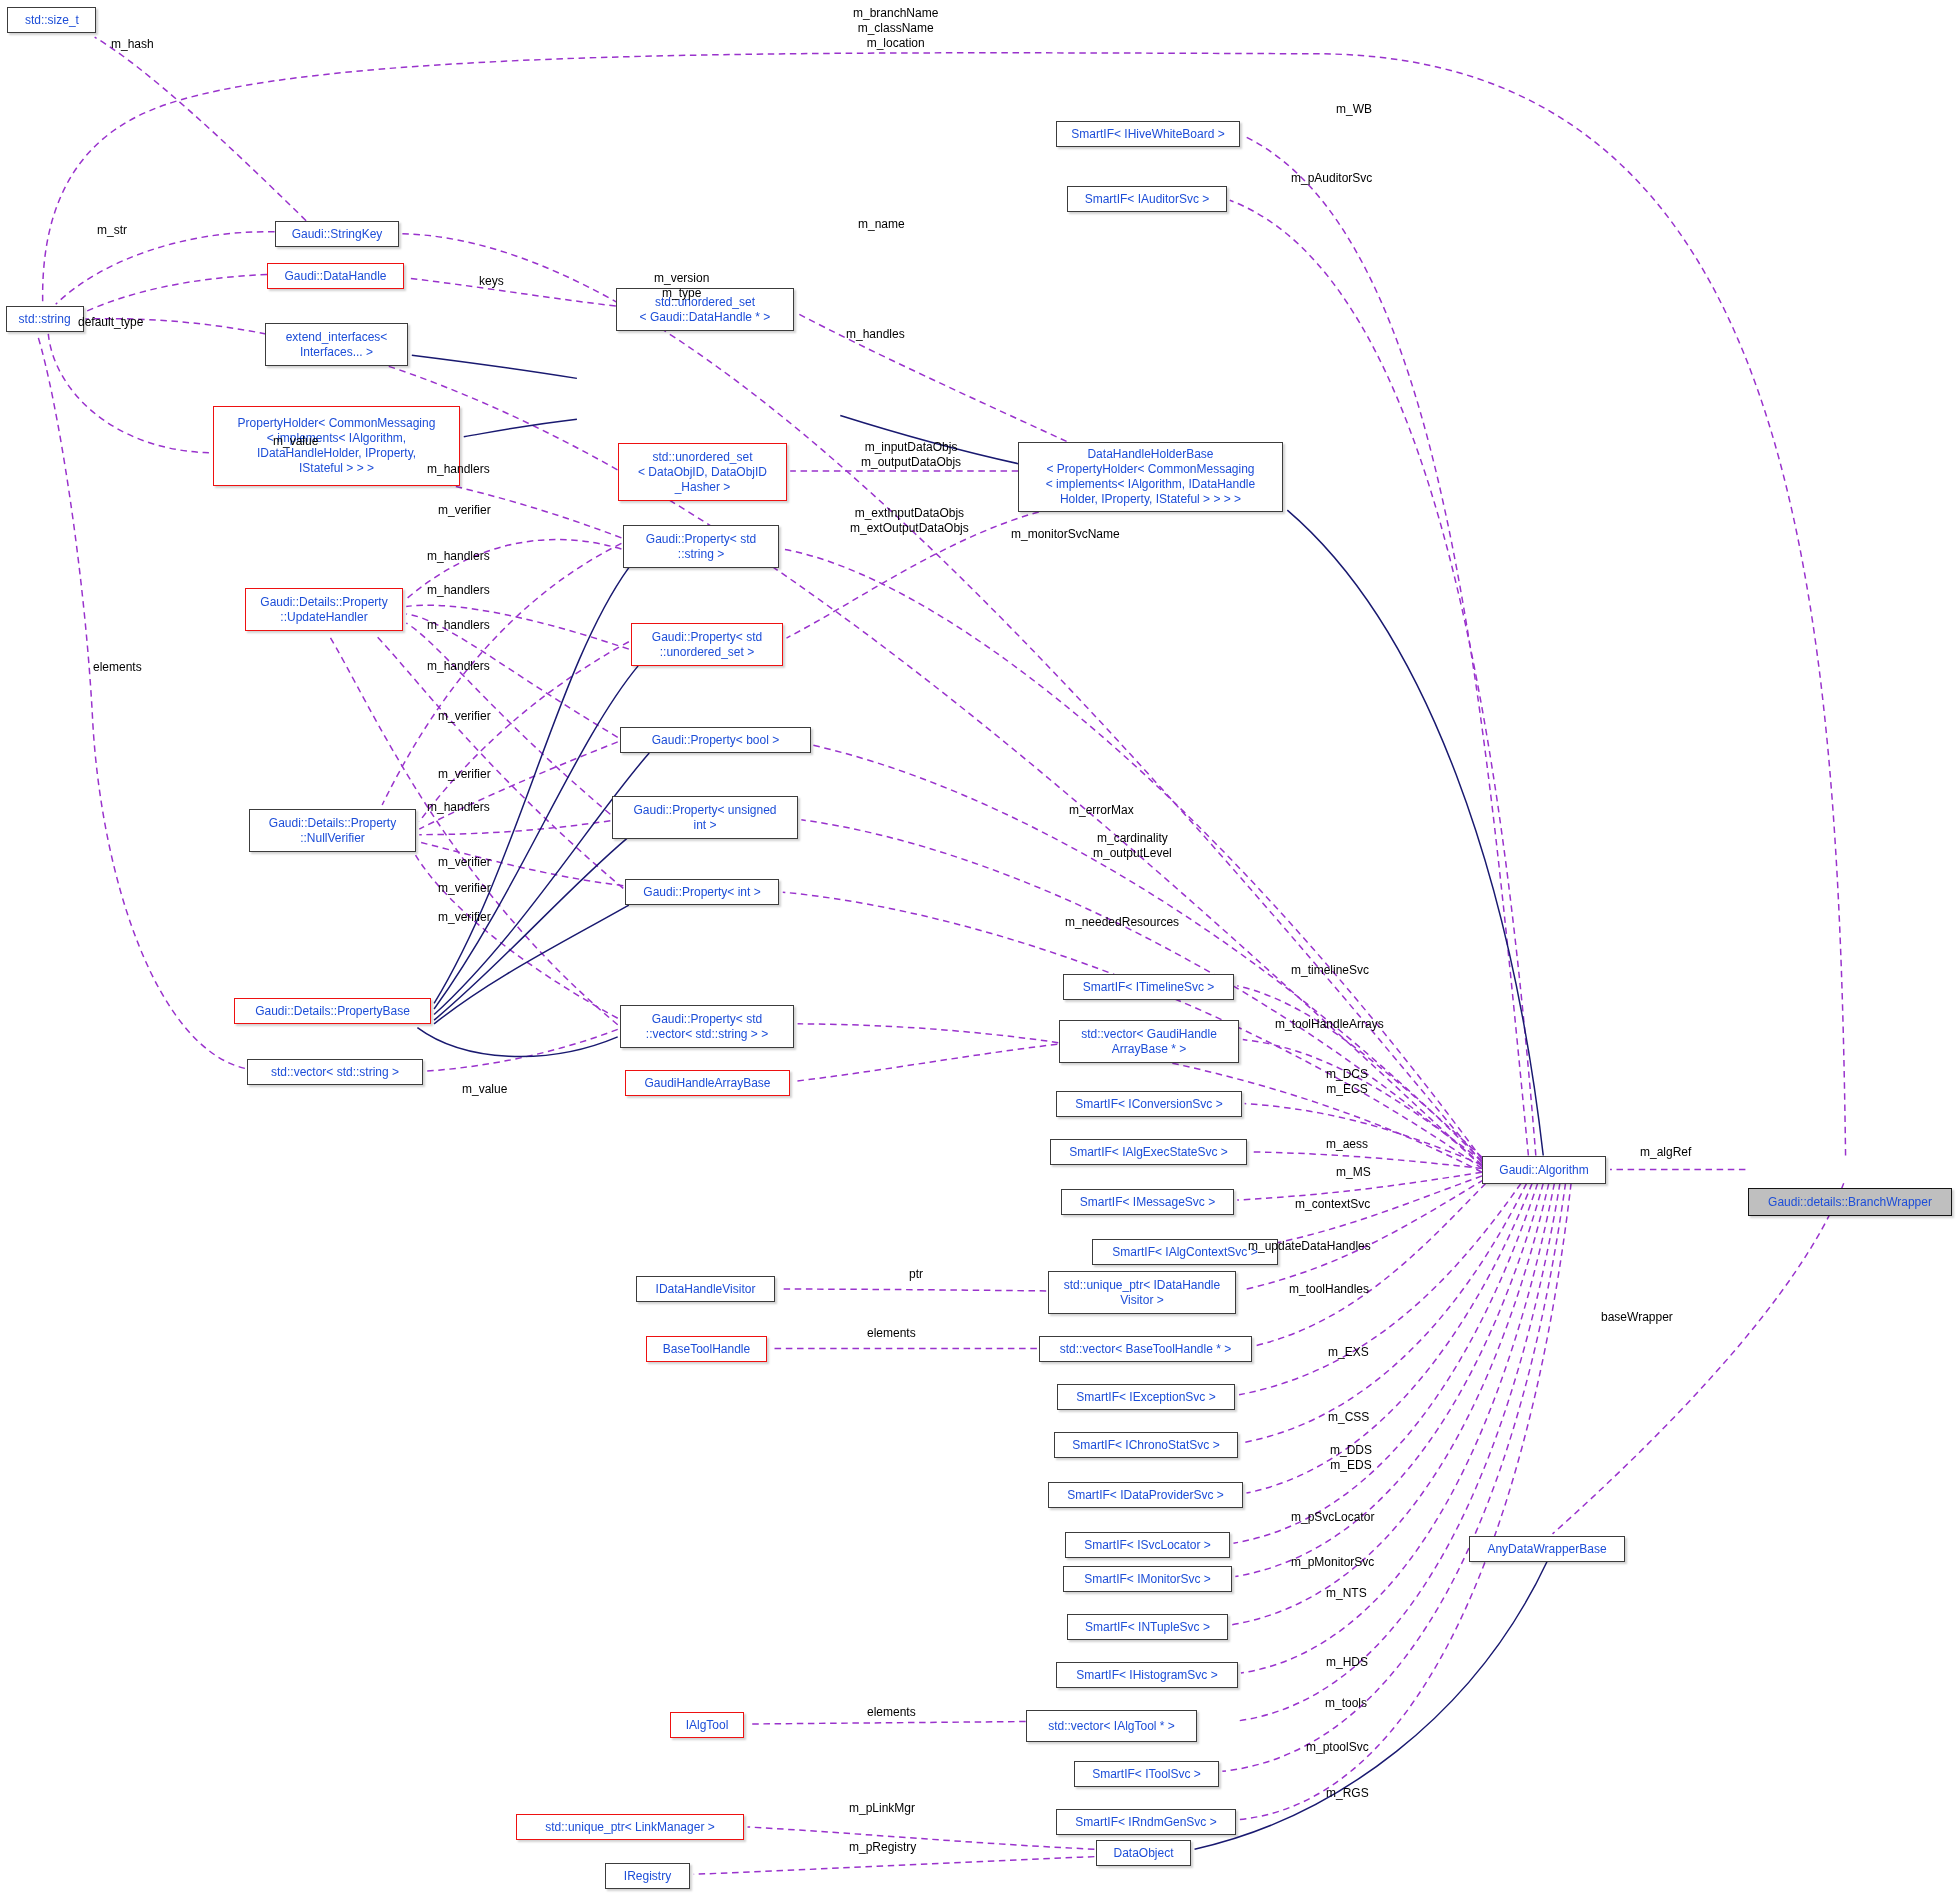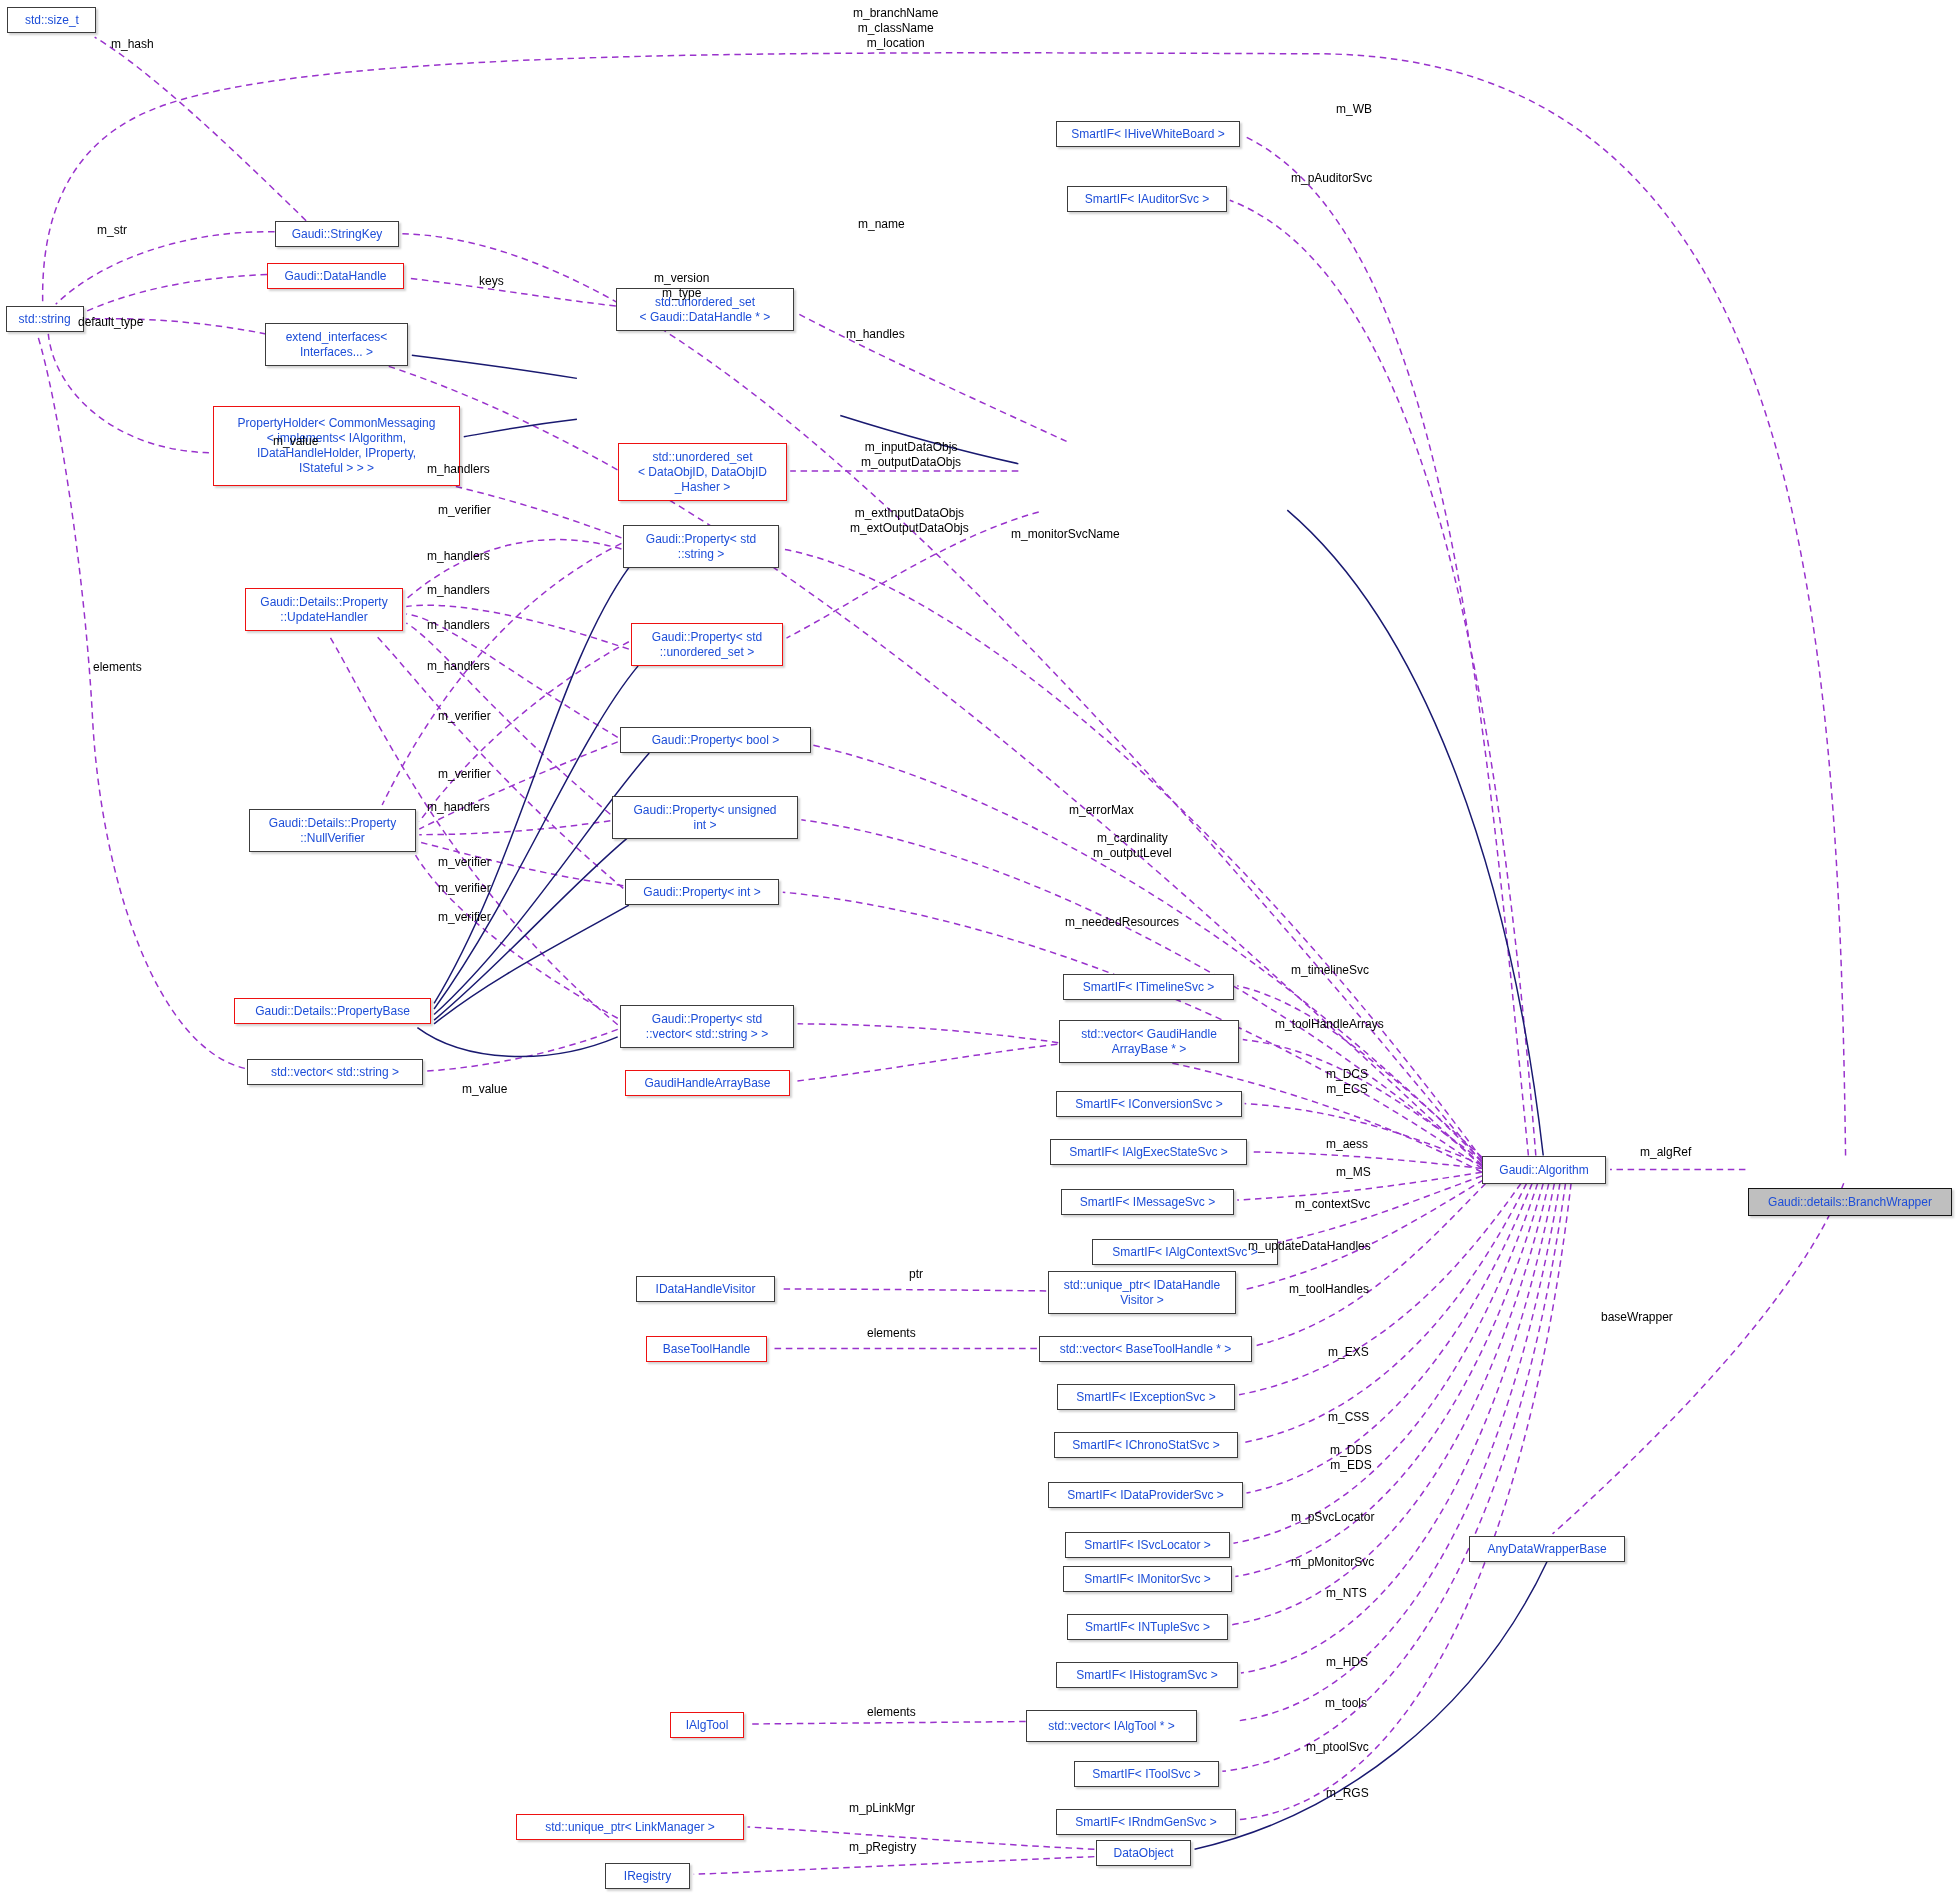--- a/index.html
+++ b/index.html
@@ -114,20 +114,24 @@
     <div class="node" style="left: 275px; top: 221px; width: 124px; height: 26px;">Gaudi::StringKey</div>
     <div class="node red" style="left: 267px; top: 263px; width: 137px; height: 26px;">Gaudi::DataHandle</div>
     <div class="node" style="left: 265px; top: 323px; width: 143px; height: 43px;">extend_interfaces&lt;
 Interfaces... &gt;</div>
     <div class="node red" style="left: 213px; top: 406px; width: 247px; height: 80px;">PropertyHolder&lt; CommonMessaging
 &lt; implements&lt; IAlgorithm,
 IDataHandleHolder, IProperty,
 IStateful &gt; &gt; &gt;</div>
     <div class="node" style="left: 616px; top: 288px; width: 178px; height: 43px;">std::unordered_set
 &lt; Gaudi::DataHandle * &gt;</div>
+    <div class="node" style="left: 1018px; top: 442px; width: 265px; height: 70px;">DataHandleHolderBase
+&lt; PropertyHolder&lt; CommonMessaging
+&lt; implements&lt; IAlgorithm, IDataHandle
+Holder, IProperty, IStateful &gt; &gt; &gt; &gt;</div>
     <div class="node red" style="left: 618px; top: 443px; width: 169px; height: 58px;">std::unordered_set
 &lt; DataObjID, DataObjID
 _Hasher &gt;</div>
     <div class="node" style="left: 623px; top: 525px; width: 156px; height: 43px;">Gaudi::Property&lt; std
 ::string &gt;</div>
     <div class="node red" style="left: 631px; top: 623px; width: 152px; height: 43px;">Gaudi::Property&lt; std
 ::unordered_set &gt;</div>
     <div class="node red" style="left: 245px; top: 588px; width: 158px; height: 43px;">Gaudi::Details::Property
 ::UpdateHandler</div>
     <div class="node" style="left: 620px; top: 727px; width: 191px; height: 26px;">Gaudi::Property&lt; bool &gt;</div>

